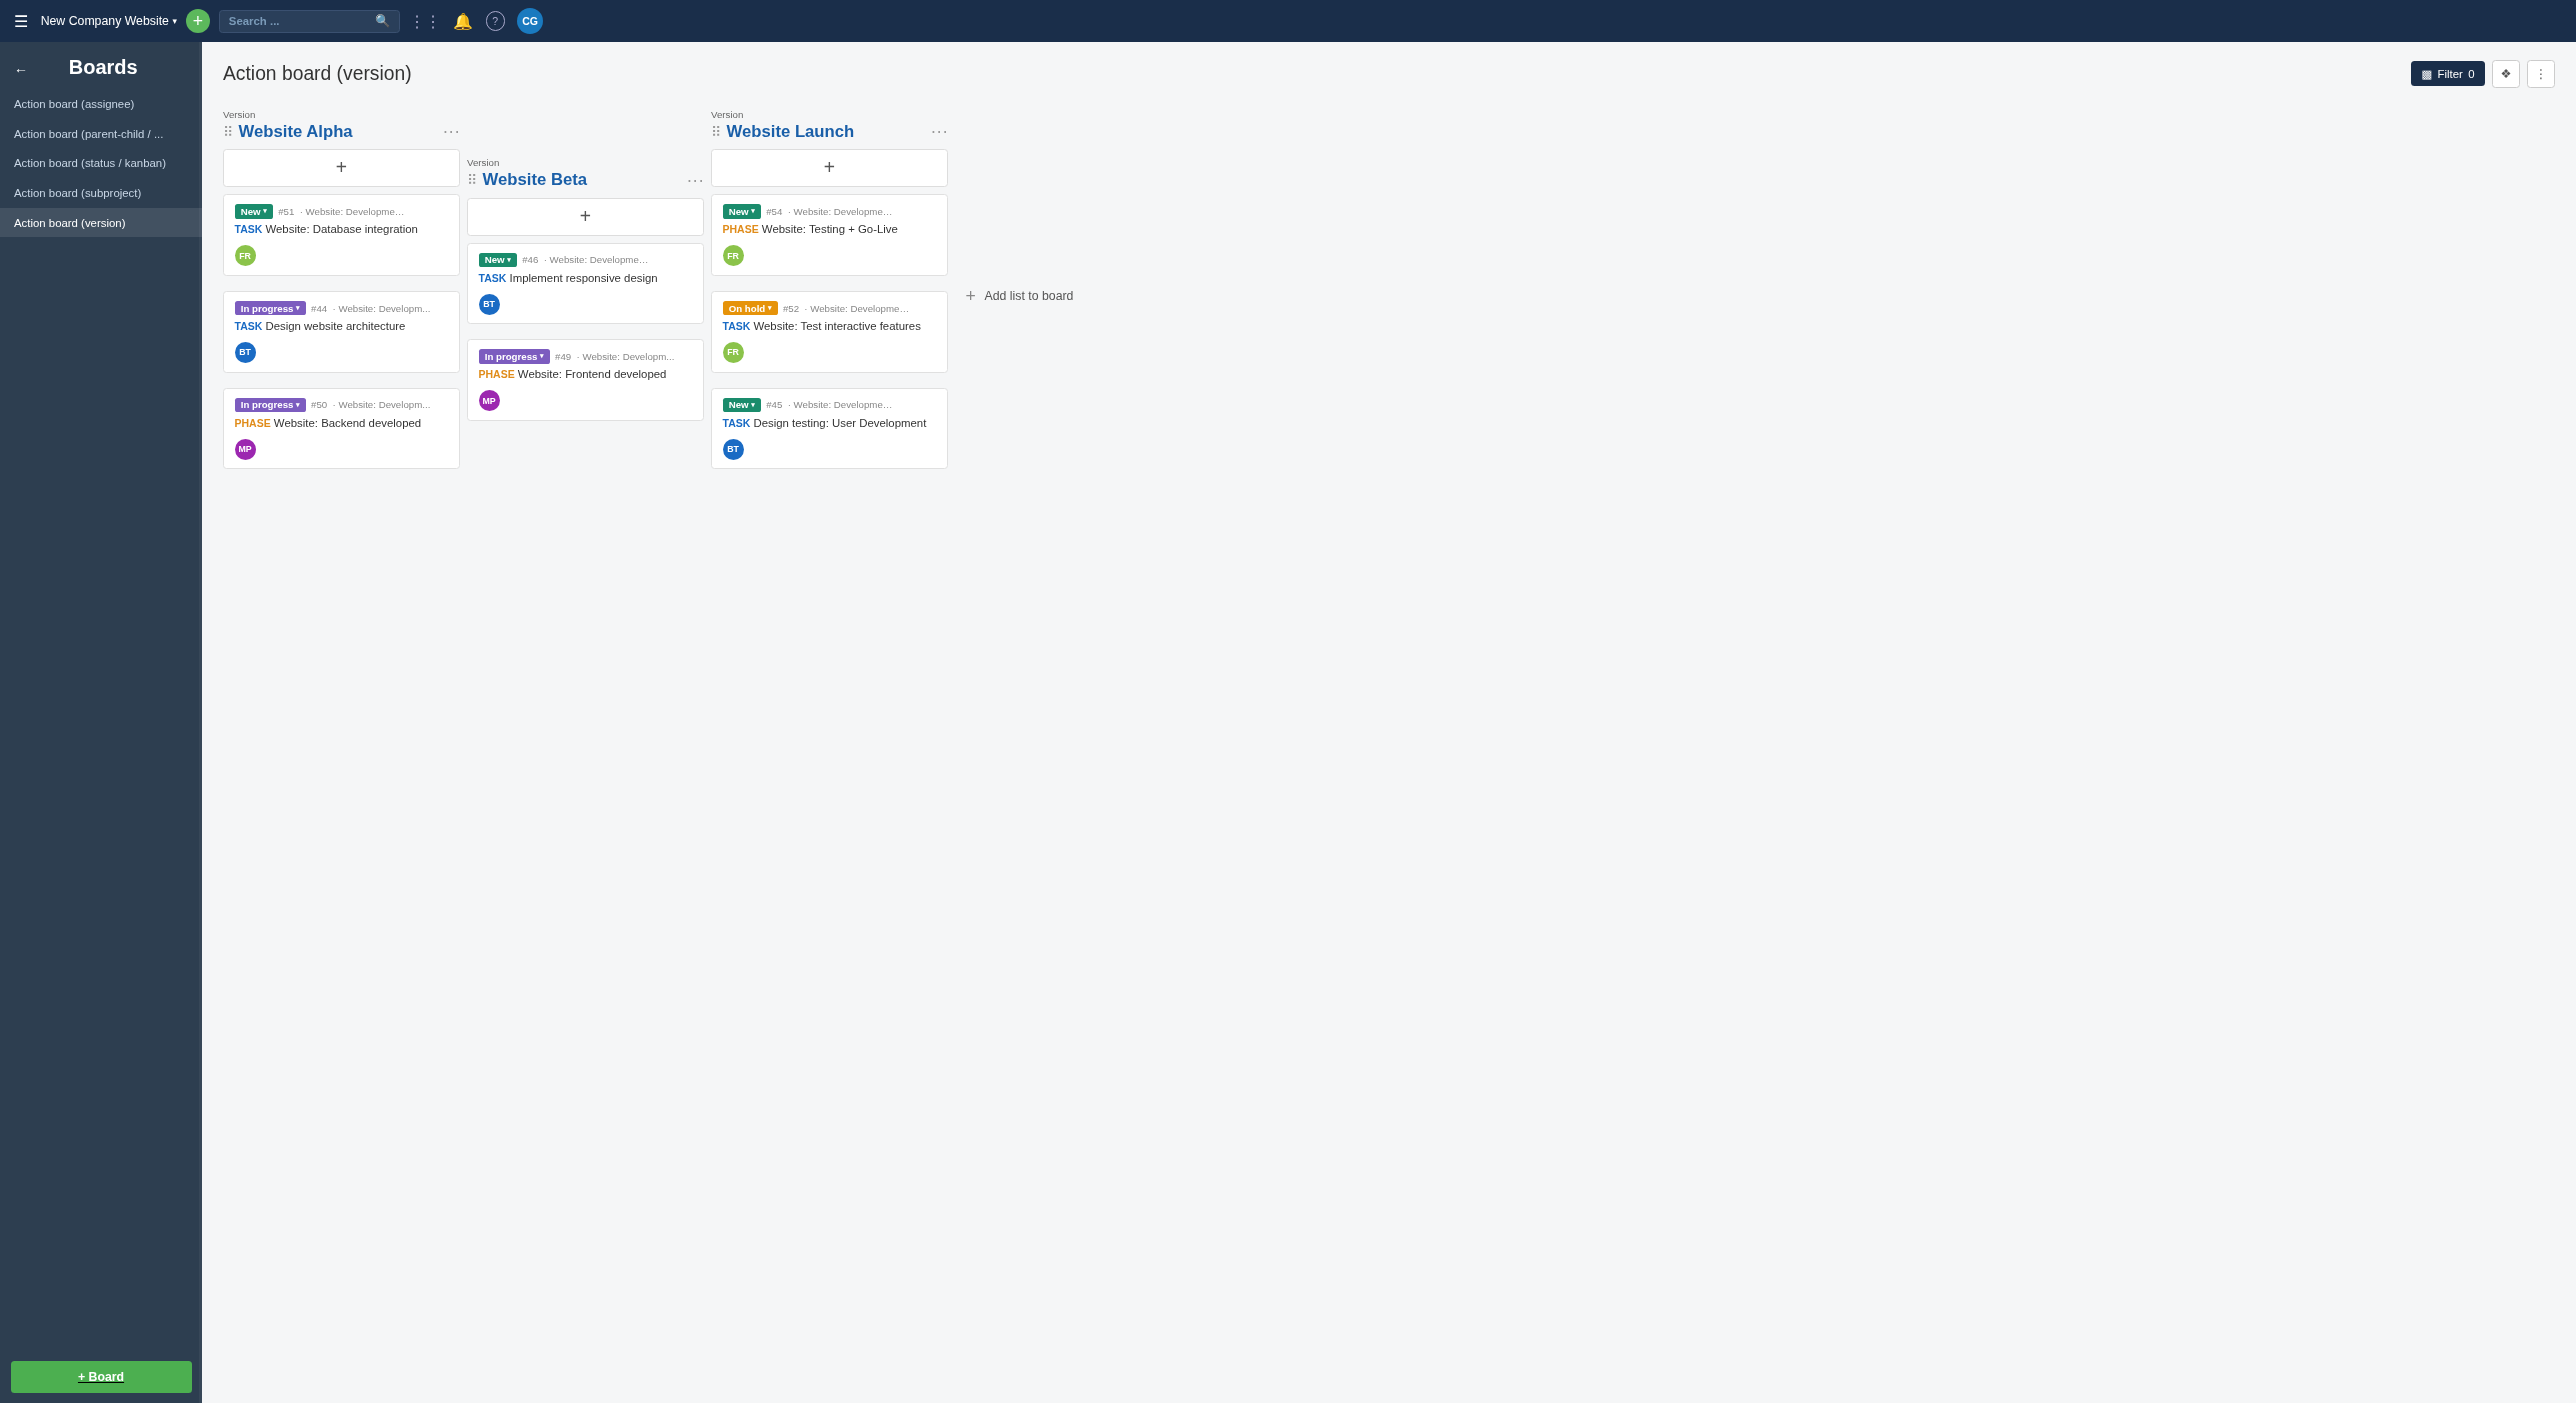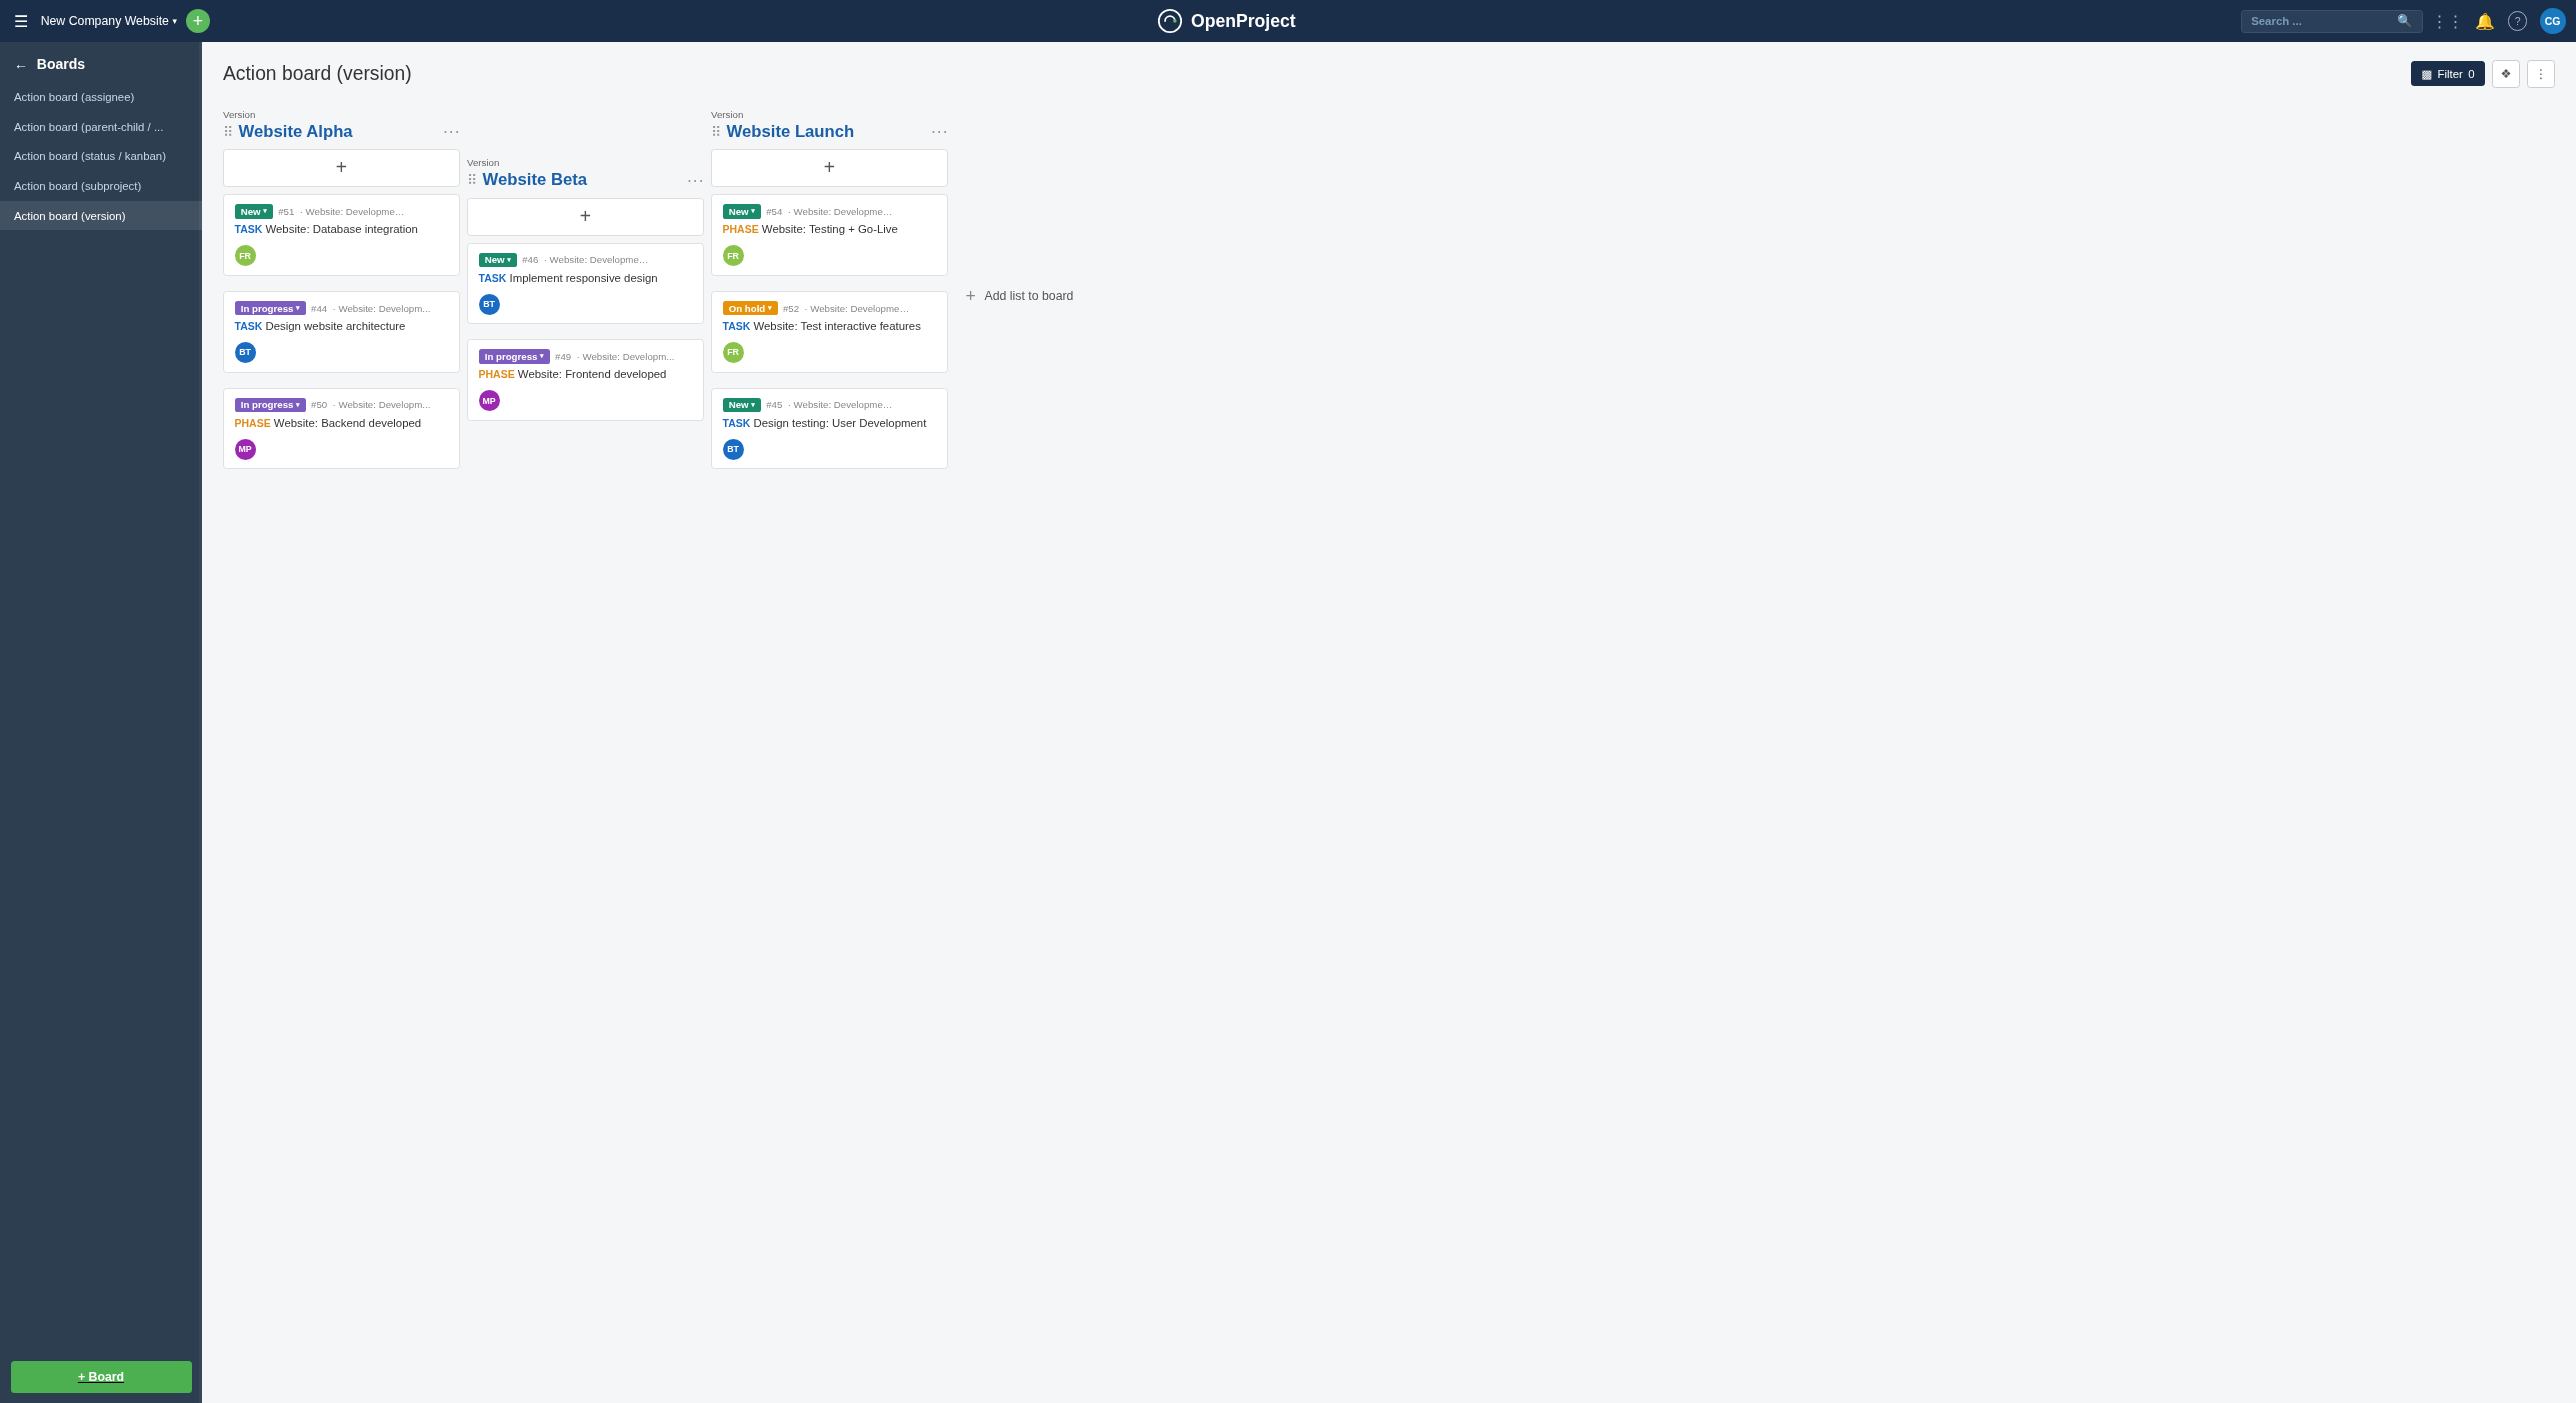--- a/index.html
+++ b/index.html
@@ -94,21 +94,21 @@
       flex-direction: column;
     }
     .sidebar-header {
       display: flex;
       align-items: center;
       gap: 8.8px;
       padding: 14px 14px 7px;
       color: #fff;
     }
     .back-arrow { font-size: 14px; cursor: pointer; color: #fff; }
-    .sidebar-title { font-size: 14px; font-weight: 600; color: #fff; }
+    .sidebar-title { font-size: 20px; font-weight: 600; color: #fff; margin-left: 32px; }
     .sidebar-nav { flex: 1; padding: 3.5px 0; }
     .sidebar-item {
       padding: 8.8px 14px;
       color: #c8d6e5;
       font-size: 11.4px;
       cursor: pointer;
       display: block;
       text-decoration: none;
     }
     .sidebar-item.active { background: rgba(255,255,255,0.1); color: #fff; font-weight: 500; }
@@ -328,28 +328,20 @@
 <body>
 
 <nav class="top-nav">
   <span class="hamburger-icon">☰</span>
   <div class="project-selector">
     <span>New Company Website</span>
     <span class="chevron">▾</span>
   </div>
   <button class="add-btn">+</button>
 
-  <div class="logo-area">
-    <svg class="logo-icon" viewBox="0 0 40 40" fill="none">
-      <path d="M20 4C11.163 4 4 11.163 4 20s7.163 16 16 16 16-7.163 16-16S28.837 4 20 4z" fill="none" stroke="white" stroke-width="2.5"></path>
-      <path d="M13 20c0-3.866 3.134-7 7-7s7 3.134 7 7" stroke="white" stroke-width="2.5" stroke-linecap="round" fill="none"></path>
-      <circle cx="27" cy="20" r="2.5" fill="#5cb85c"></circle>
-    </svg>
-    <span class="logo-text">OpenProject</span>
-  </div>
 
   <div class="search-box">
     <input type="text" placeholder="Search ..." style="">
     <span style="color:#7a9ab8; font-size:12.3px;">🔍</span>
   </div>
 
   <div class="nav-icons">
     <span class="nav-icon">⋮⋮</span>
     <span class="nav-icon">🔔</span>
     <span class="nav-icon" style="border:0.9px solid #aac; border-radius:50%; width:19.3px; height:19.3px; display:inline-flex; align-items:center; justify-content:center; font-size:10.5px;">?</span>

